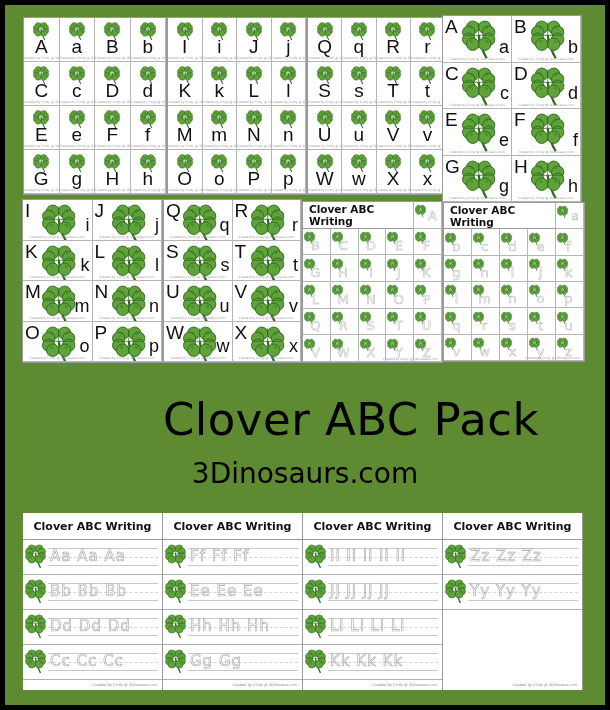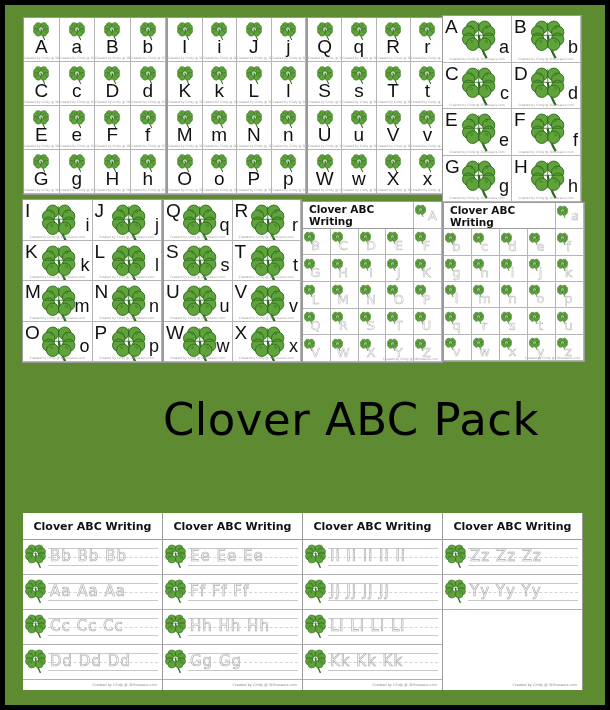--- a/index.html
+++ b/index.html
@@ -2513,20 +2513,21 @@
             </g>
     <path d="M17 4 L17 30 M3 17 L31 17" stroke="#2f6b1e" stroke-width="0.8"></path>
 
   </svg></div>
       <div class="trace">z</div>
       </div>
       <div class="credit" style="text-align: right; right: 4px;">Created by Cindy @ 3Dinosaurs.com</div>
     </div>
 
   <div class="title">Clover ABC Pack</div>
+  <div class="subtitle">3Dinosaurs.com</div>
 
   <div id="ws-wrap" style="position:absolute;left:18px;top:0;width:560px;height:700px;">
       <div class="ws" style="left: 0px;">
         <div class="ws-title">Clover ABC Writing</div>
     <div class="ws-row">
       <div class="clover"><svg width="21" height="26.25" viewBox="0 0 34 42">
     <path d="M17 17 Q19 30 25 40" stroke="#2f6b1e" stroke-width="2.2" fill="none"></path>
     <g>
                 <circle cx="11" cy="9" r="6.2" fill="#5fa33a" stroke="#2f6b1e" stroke-width="0.9"></circle>
                 <circle cx="7" cy="14" r="6.2" fill="#5fa33a" stroke="#2f6b1e" stroke-width="0.9"></circle>
@@ -2537,20 +2538,42 @@
                 <circle cx="27" cy="21" r="6.2" fill="#5fa33a" stroke="#2f6b1e" stroke-width="0.9"></circle>
                 <circle cx="23" cy="26" r="6.2" fill="#5fa33a" stroke="#2f6b1e" stroke-width="0.9"></circle>
               </g>
     <path d="M17 4 L17 30 M3 17 L31 17" stroke="#2f6b1e" stroke-width="0.8"></path>
     <path d="M8 9 q2 -2 3 0 q0 2 -2 1" fill="none" stroke="#2f6b1e" stroke-width="0.6"></path>
     <path d="M23 9 q2 -2 3 0 q0 2 -2 1" fill="none" stroke="#2f6b1e" stroke-width="0.6"></path>
     <path d="M8 23 q2 -2 3 0 q0 2 -2 1" fill="none" stroke="#2f6b1e" stroke-width="0.6"></path>
     <path d="M23 23 q2 -2 3 0 q0 2 -2 1" fill="none" stroke="#2f6b1e" stroke-width="0.6"></path>
   </svg></div>
       <div class="lines"></div>
+      <div class="trace">Aa  Aa  Aa</div>
+    </div>
+        <div class="ws-row">
+      <div class="clover"><svg width="21" height="26.25" viewBox="0 0 34 42">
+    <path d="M17 17 Q19 30 25 40" stroke="#2f6b1e" stroke-width="2.2" fill="none"></path>
+    <g>
+                <circle cx="11" cy="9" r="6.2" fill="#5fa33a" stroke="#2f6b1e" stroke-width="0.9"></circle>
+                <circle cx="7" cy="14" r="6.2" fill="#5fa33a" stroke="#2f6b1e" stroke-width="0.9"></circle>
+                <circle cx="23" cy="9" r="6.2" fill="#5fa33a" stroke="#2f6b1e" stroke-width="0.9"></circle>
+                <circle cx="27" cy="14" r="6.2" fill="#5fa33a" stroke="#2f6b1e" stroke-width="0.9"></circle>
+                <circle cx="7" cy="21" r="6.2" fill="#5fa33a" stroke="#2f6b1e" stroke-width="0.9"></circle>
+                <circle cx="11" cy="26" r="6.2" fill="#5fa33a" stroke="#2f6b1e" stroke-width="0.9"></circle>
+                <circle cx="27" cy="21" r="6.2" fill="#5fa33a" stroke="#2f6b1e" stroke-width="0.9"></circle>
+                <circle cx="23" cy="26" r="6.2" fill="#5fa33a" stroke="#2f6b1e" stroke-width="0.9"></circle>
+              </g>
+    <path d="M17 4 L17 30 M3 17 L31 17" stroke="#2f6b1e" stroke-width="0.8"></path>
+    <path d="M8 9 q2 -2 3 0 q0 2 -2 1" fill="none" stroke="#2f6b1e" stroke-width="0.6"></path>
+    <path d="M23 9 q2 -2 3 0 q0 2 -2 1" fill="none" stroke="#2f6b1e" stroke-width="0.6"></path>
+    <path d="M8 23 q2 -2 3 0 q0 2 -2 1" fill="none" stroke="#2f6b1e" stroke-width="0.6"></path>
+    <path d="M23 23 q2 -2 3 0 q0 2 -2 1" fill="none" stroke="#2f6b1e" stroke-width="0.6"></path>
+  </svg></div>
+      <div class="lines"></div>
       <div class="trace">Bb  Bb  Bb</div>
     </div>
         <div class="ws-row">
       <div class="clover"><svg width="21" height="26.25" viewBox="0 0 34 42">
     <path d="M17 17 Q19 30 25 40" stroke="#2f6b1e" stroke-width="2.2" fill="none"></path>
     <g>
                 <circle cx="11" cy="9" r="6.2" fill="#5fa33a" stroke="#2f6b1e" stroke-width="0.9"></circle>
                 <circle cx="7" cy="14" r="6.2" fill="#5fa33a" stroke="#2f6b1e" stroke-width="0.9"></circle>
                 <circle cx="23" cy="9" r="6.2" fill="#5fa33a" stroke="#2f6b1e" stroke-width="0.9"></circle>
                 <circle cx="27" cy="14" r="6.2" fill="#5fa33a" stroke="#2f6b1e" stroke-width="0.9"></circle>
@@ -2559,21 +2582,21 @@
                 <circle cx="27" cy="21" r="6.2" fill="#5fa33a" stroke="#2f6b1e" stroke-width="0.9"></circle>
                 <circle cx="23" cy="26" r="6.2" fill="#5fa33a" stroke="#2f6b1e" stroke-width="0.9"></circle>
               </g>
     <path d="M17 4 L17 30 M3 17 L31 17" stroke="#2f6b1e" stroke-width="0.8"></path>
     <path d="M8 9 q2 -2 3 0 q0 2 -2 1" fill="none" stroke="#2f6b1e" stroke-width="0.6"></path>
     <path d="M23 9 q2 -2 3 0 q0 2 -2 1" fill="none" stroke="#2f6b1e" stroke-width="0.6"></path>
     <path d="M8 23 q2 -2 3 0 q0 2 -2 1" fill="none" stroke="#2f6b1e" stroke-width="0.6"></path>
     <path d="M23 23 q2 -2 3 0 q0 2 -2 1" fill="none" stroke="#2f6b1e" stroke-width="0.6"></path>
   </svg></div>
       <div class="lines"></div>
-      <div class="trace">Aa  Aa  Aa</div>
+      <div class="trace">Dd  Dd  Dd</div>
     </div>
         <div class="ws-row">
       <div class="clover"><svg width="21" height="26.25" viewBox="0 0 34 42">
     <path d="M17 17 Q19 30 25 40" stroke="#2f6b1e" stroke-width="2.2" fill="none"></path>
     <g>
                 <circle cx="11" cy="9" r="6.2" fill="#5fa33a" stroke="#2f6b1e" stroke-width="0.9"></circle>
                 <circle cx="7" cy="14" r="6.2" fill="#5fa33a" stroke="#2f6b1e" stroke-width="0.9"></circle>
                 <circle cx="23" cy="9" r="6.2" fill="#5fa33a" stroke="#2f6b1e" stroke-width="0.9"></circle>
                 <circle cx="27" cy="14" r="6.2" fill="#5fa33a" stroke="#2f6b1e" stroke-width="0.9"></circle>
                 <circle cx="7" cy="21" r="6.2" fill="#5fa33a" stroke="#2f6b1e" stroke-width="0.9"></circle>
@@ -2583,47 +2606,47 @@
               </g>
     <path d="M17 4 L17 30 M3 17 L31 17" stroke="#2f6b1e" stroke-width="0.8"></path>
     <path d="M8 9 q2 -2 3 0 q0 2 -2 1" fill="none" stroke="#2f6b1e" stroke-width="0.6"></path>
     <path d="M23 9 q2 -2 3 0 q0 2 -2 1" fill="none" stroke="#2f6b1e" stroke-width="0.6"></path>
     <path d="M8 23 q2 -2 3 0 q0 2 -2 1" fill="none" stroke="#2f6b1e" stroke-width="0.6"></path>
     <path d="M23 23 q2 -2 3 0 q0 2 -2 1" fill="none" stroke="#2f6b1e" stroke-width="0.6"></path>
   </svg></div>
       <div class="lines"></div>
       <div class="trace">Cc  Cc  Cc</div>
     </div>
-        <div class="ws-row">
-      <div class="clover"><svg width="21" height="26.25" viewBox="0 0 34 42">
-    <path d="M17 17 Q19 30 25 40" stroke="#2f6b1e" stroke-width="2.2" fill="none"></path>
-    <g>
-                <circle cx="11" cy="9" r="6.2" fill="#5fa33a" stroke="#2f6b1e" stroke-width="0.9"></circle>
-                <circle cx="7" cy="14" r="6.2" fill="#5fa33a" stroke="#2f6b1e" stroke-width="0.9"></circle>
-                <circle cx="23" cy="9" r="6.2" fill="#5fa33a" stroke="#2f6b1e" stroke-width="0.9"></circle>
-                <circle cx="27" cy="14" r="6.2" fill="#5fa33a" stroke="#2f6b1e" stroke-width="0.9"></circle>
-                <circle cx="7" cy="21" r="6.2" fill="#5fa33a" stroke="#2f6b1e" stroke-width="0.9"></circle>
-                <circle cx="11" cy="26" r="6.2" fill="#5fa33a" stroke="#2f6b1e" stroke-width="0.9"></circle>
-                <circle cx="27" cy="21" r="6.2" fill="#5fa33a" stroke="#2f6b1e" stroke-width="0.9"></circle>
-                <circle cx="23" cy="26" r="6.2" fill="#5fa33a" stroke="#2f6b1e" stroke-width="0.9"></circle>
-              </g>
-    <path d="M17 4 L17 30 M3 17 L31 17" stroke="#2f6b1e" stroke-width="0.8"></path>
-    <path d="M8 9 q2 -2 3 0 q0 2 -2 1" fill="none" stroke="#2f6b1e" stroke-width="0.6"></path>
-    <path d="M23 9 q2 -2 3 0 q0 2 -2 1" fill="none" stroke="#2f6b1e" stroke-width="0.6"></path>
-    <path d="M8 23 q2 -2 3 0 q0 2 -2 1" fill="none" stroke="#2f6b1e" stroke-width="0.6"></path>
-    <path d="M23 23 q2 -2 3 0 q0 2 -2 1" fill="none" stroke="#2f6b1e" stroke-width="0.6"></path>
-  </svg></div>
-      <div class="lines"></div>
-      <div class="trace">Dd  Dd  Dd</div>
-    </div>
     <div class="ws-credit">Created by Cindy @ 3Dinosaurs.com</div>
       </div>
       <div class="ws" style="left: 140px;">
         <div class="ws-title">Clover ABC Writing</div>
     <div class="ws-row">
+      <div class="clover"><svg width="21" height="26.25" viewBox="0 0 34 42">
+    <path d="M17 17 Q19 30 25 40" stroke="#2f6b1e" stroke-width="2.2" fill="none"></path>
+    <g>
+                <circle cx="11" cy="9" r="6.2" fill="#5fa33a" stroke="#2f6b1e" stroke-width="0.9"></circle>
+                <circle cx="7" cy="14" r="6.2" fill="#5fa33a" stroke="#2f6b1e" stroke-width="0.9"></circle>
+                <circle cx="23" cy="9" r="6.2" fill="#5fa33a" stroke="#2f6b1e" stroke-width="0.9"></circle>
+                <circle cx="27" cy="14" r="6.2" fill="#5fa33a" stroke="#2f6b1e" stroke-width="0.9"></circle>
+                <circle cx="7" cy="21" r="6.2" fill="#5fa33a" stroke="#2f6b1e" stroke-width="0.9"></circle>
+                <circle cx="11" cy="26" r="6.2" fill="#5fa33a" stroke="#2f6b1e" stroke-width="0.9"></circle>
+                <circle cx="27" cy="21" r="6.2" fill="#5fa33a" stroke="#2f6b1e" stroke-width="0.9"></circle>
+                <circle cx="23" cy="26" r="6.2" fill="#5fa33a" stroke="#2f6b1e" stroke-width="0.9"></circle>
+              </g>
+    <path d="M17 4 L17 30 M3 17 L31 17" stroke="#2f6b1e" stroke-width="0.8"></path>
+    <path d="M8 9 q2 -2 3 0 q0 2 -2 1" fill="none" stroke="#2f6b1e" stroke-width="0.6"></path>
+    <path d="M23 9 q2 -2 3 0 q0 2 -2 1" fill="none" stroke="#2f6b1e" stroke-width="0.6"></path>
+    <path d="M8 23 q2 -2 3 0 q0 2 -2 1" fill="none" stroke="#2f6b1e" stroke-width="0.6"></path>
+    <path d="M23 23 q2 -2 3 0 q0 2 -2 1" fill="none" stroke="#2f6b1e" stroke-width="0.6"></path>
+  </svg></div>
+      <div class="lines"></div>
+      <div class="trace">Ff  Ff  Ff</div>
+    </div>
+        <div class="ws-row">
       <div class="clover"><svg width="21" height="26.25" viewBox="0 0 34 42">
     <path d="M17 17 Q19 30 25 40" stroke="#2f6b1e" stroke-width="2.2" fill="none"></path>
     <g>
                 <circle cx="11" cy="9" r="6.2" fill="#5fa33a" stroke="#2f6b1e" stroke-width="0.9"></circle>
                 <circle cx="7" cy="14" r="6.2" fill="#5fa33a" stroke="#2f6b1e" stroke-width="0.9"></circle>
                 <circle cx="23" cy="9" r="6.2" fill="#5fa33a" stroke="#2f6b1e" stroke-width="0.9"></circle>
                 <circle cx="27" cy="14" r="6.2" fill="#5fa33a" stroke="#2f6b1e" stroke-width="0.9"></circle>
                 <circle cx="7" cy="21" r="6.2" fill="#5fa33a" stroke="#2f6b1e" stroke-width="0.9"></circle>
                 <circle cx="11" cy="26" r="6.2" fill="#5fa33a" stroke="#2f6b1e" stroke-width="0.9"></circle>
                 <circle cx="27" cy="21" r="6.2" fill="#5fa33a" stroke="#2f6b1e" stroke-width="0.9"></circle>
@@ -2651,42 +2674,20 @@
                 <circle cx="27" cy="21" r="6.2" fill="#5fa33a" stroke="#2f6b1e" stroke-width="0.9"></circle>
                 <circle cx="23" cy="26" r="6.2" fill="#5fa33a" stroke="#2f6b1e" stroke-width="0.9"></circle>
               </g>
     <path d="M17 4 L17 30 M3 17 L31 17" stroke="#2f6b1e" stroke-width="0.8"></path>
     <path d="M8 9 q2 -2 3 0 q0 2 -2 1" fill="none" stroke="#2f6b1e" stroke-width="0.6"></path>
     <path d="M23 9 q2 -2 3 0 q0 2 -2 1" fill="none" stroke="#2f6b1e" stroke-width="0.6"></path>
     <path d="M8 23 q2 -2 3 0 q0 2 -2 1" fill="none" stroke="#2f6b1e" stroke-width="0.6"></path>
     <path d="M23 23 q2 -2 3 0 q0 2 -2 1" fill="none" stroke="#2f6b1e" stroke-width="0.6"></path>
   </svg></div>
       <div class="lines"></div>
-      <div class="trace">Ff  Ff  Ff</div>
-    </div>
-        <div class="ws-row">
-      <div class="clover"><svg width="21" height="26.25" viewBox="0 0 34 42">
-    <path d="M17 17 Q19 30 25 40" stroke="#2f6b1e" stroke-width="2.2" fill="none"></path>
-    <g>
-                <circle cx="11" cy="9" r="6.2" fill="#5fa33a" stroke="#2f6b1e" stroke-width="0.9"></circle>
-                <circle cx="7" cy="14" r="6.2" fill="#5fa33a" stroke="#2f6b1e" stroke-width="0.9"></circle>
-                <circle cx="23" cy="9" r="6.2" fill="#5fa33a" stroke="#2f6b1e" stroke-width="0.9"></circle>
-                <circle cx="27" cy="14" r="6.2" fill="#5fa33a" stroke="#2f6b1e" stroke-width="0.9"></circle>
-                <circle cx="7" cy="21" r="6.2" fill="#5fa33a" stroke="#2f6b1e" stroke-width="0.9"></circle>
-                <circle cx="11" cy="26" r="6.2" fill="#5fa33a" stroke="#2f6b1e" stroke-width="0.9"></circle>
-                <circle cx="27" cy="21" r="6.2" fill="#5fa33a" stroke="#2f6b1e" stroke-width="0.9"></circle>
-                <circle cx="23" cy="26" r="6.2" fill="#5fa33a" stroke="#2f6b1e" stroke-width="0.9"></circle>
-              </g>
-    <path d="M17 4 L17 30 M3 17 L31 17" stroke="#2f6b1e" stroke-width="0.8"></path>
-    <path d="M8 9 q2 -2 3 0 q0 2 -2 1" fill="none" stroke="#2f6b1e" stroke-width="0.6"></path>
-    <path d="M23 9 q2 -2 3 0 q0 2 -2 1" fill="none" stroke="#2f6b1e" stroke-width="0.6"></path>
-    <path d="M8 23 q2 -2 3 0 q0 2 -2 1" fill="none" stroke="#2f6b1e" stroke-width="0.6"></path>
-    <path d="M23 23 q2 -2 3 0 q0 2 -2 1" fill="none" stroke="#2f6b1e" stroke-width="0.6"></path>
-  </svg></div>
-      <div class="lines"></div>
       <div class="trace">Hh  Hh  Hh</div>
     </div>
         <div class="ws-row">
       <div class="clover"><svg width="21" height="26.25" viewBox="0 0 34 42">
     <path d="M17 17 Q19 30 25 40" stroke="#2f6b1e" stroke-width="2.2" fill="none"></path>
     <g>
                 <circle cx="11" cy="9" r="6.2" fill="#5fa33a" stroke="#2f6b1e" stroke-width="0.9"></circle>
                 <circle cx="7" cy="14" r="6.2" fill="#5fa33a" stroke="#2f6b1e" stroke-width="0.9"></circle>
                 <circle cx="23" cy="9" r="6.2" fill="#5fa33a" stroke="#2f6b1e" stroke-width="0.9"></circle>
                 <circle cx="27" cy="14" r="6.2" fill="#5fa33a" stroke="#2f6b1e" stroke-width="0.9"></circle>

